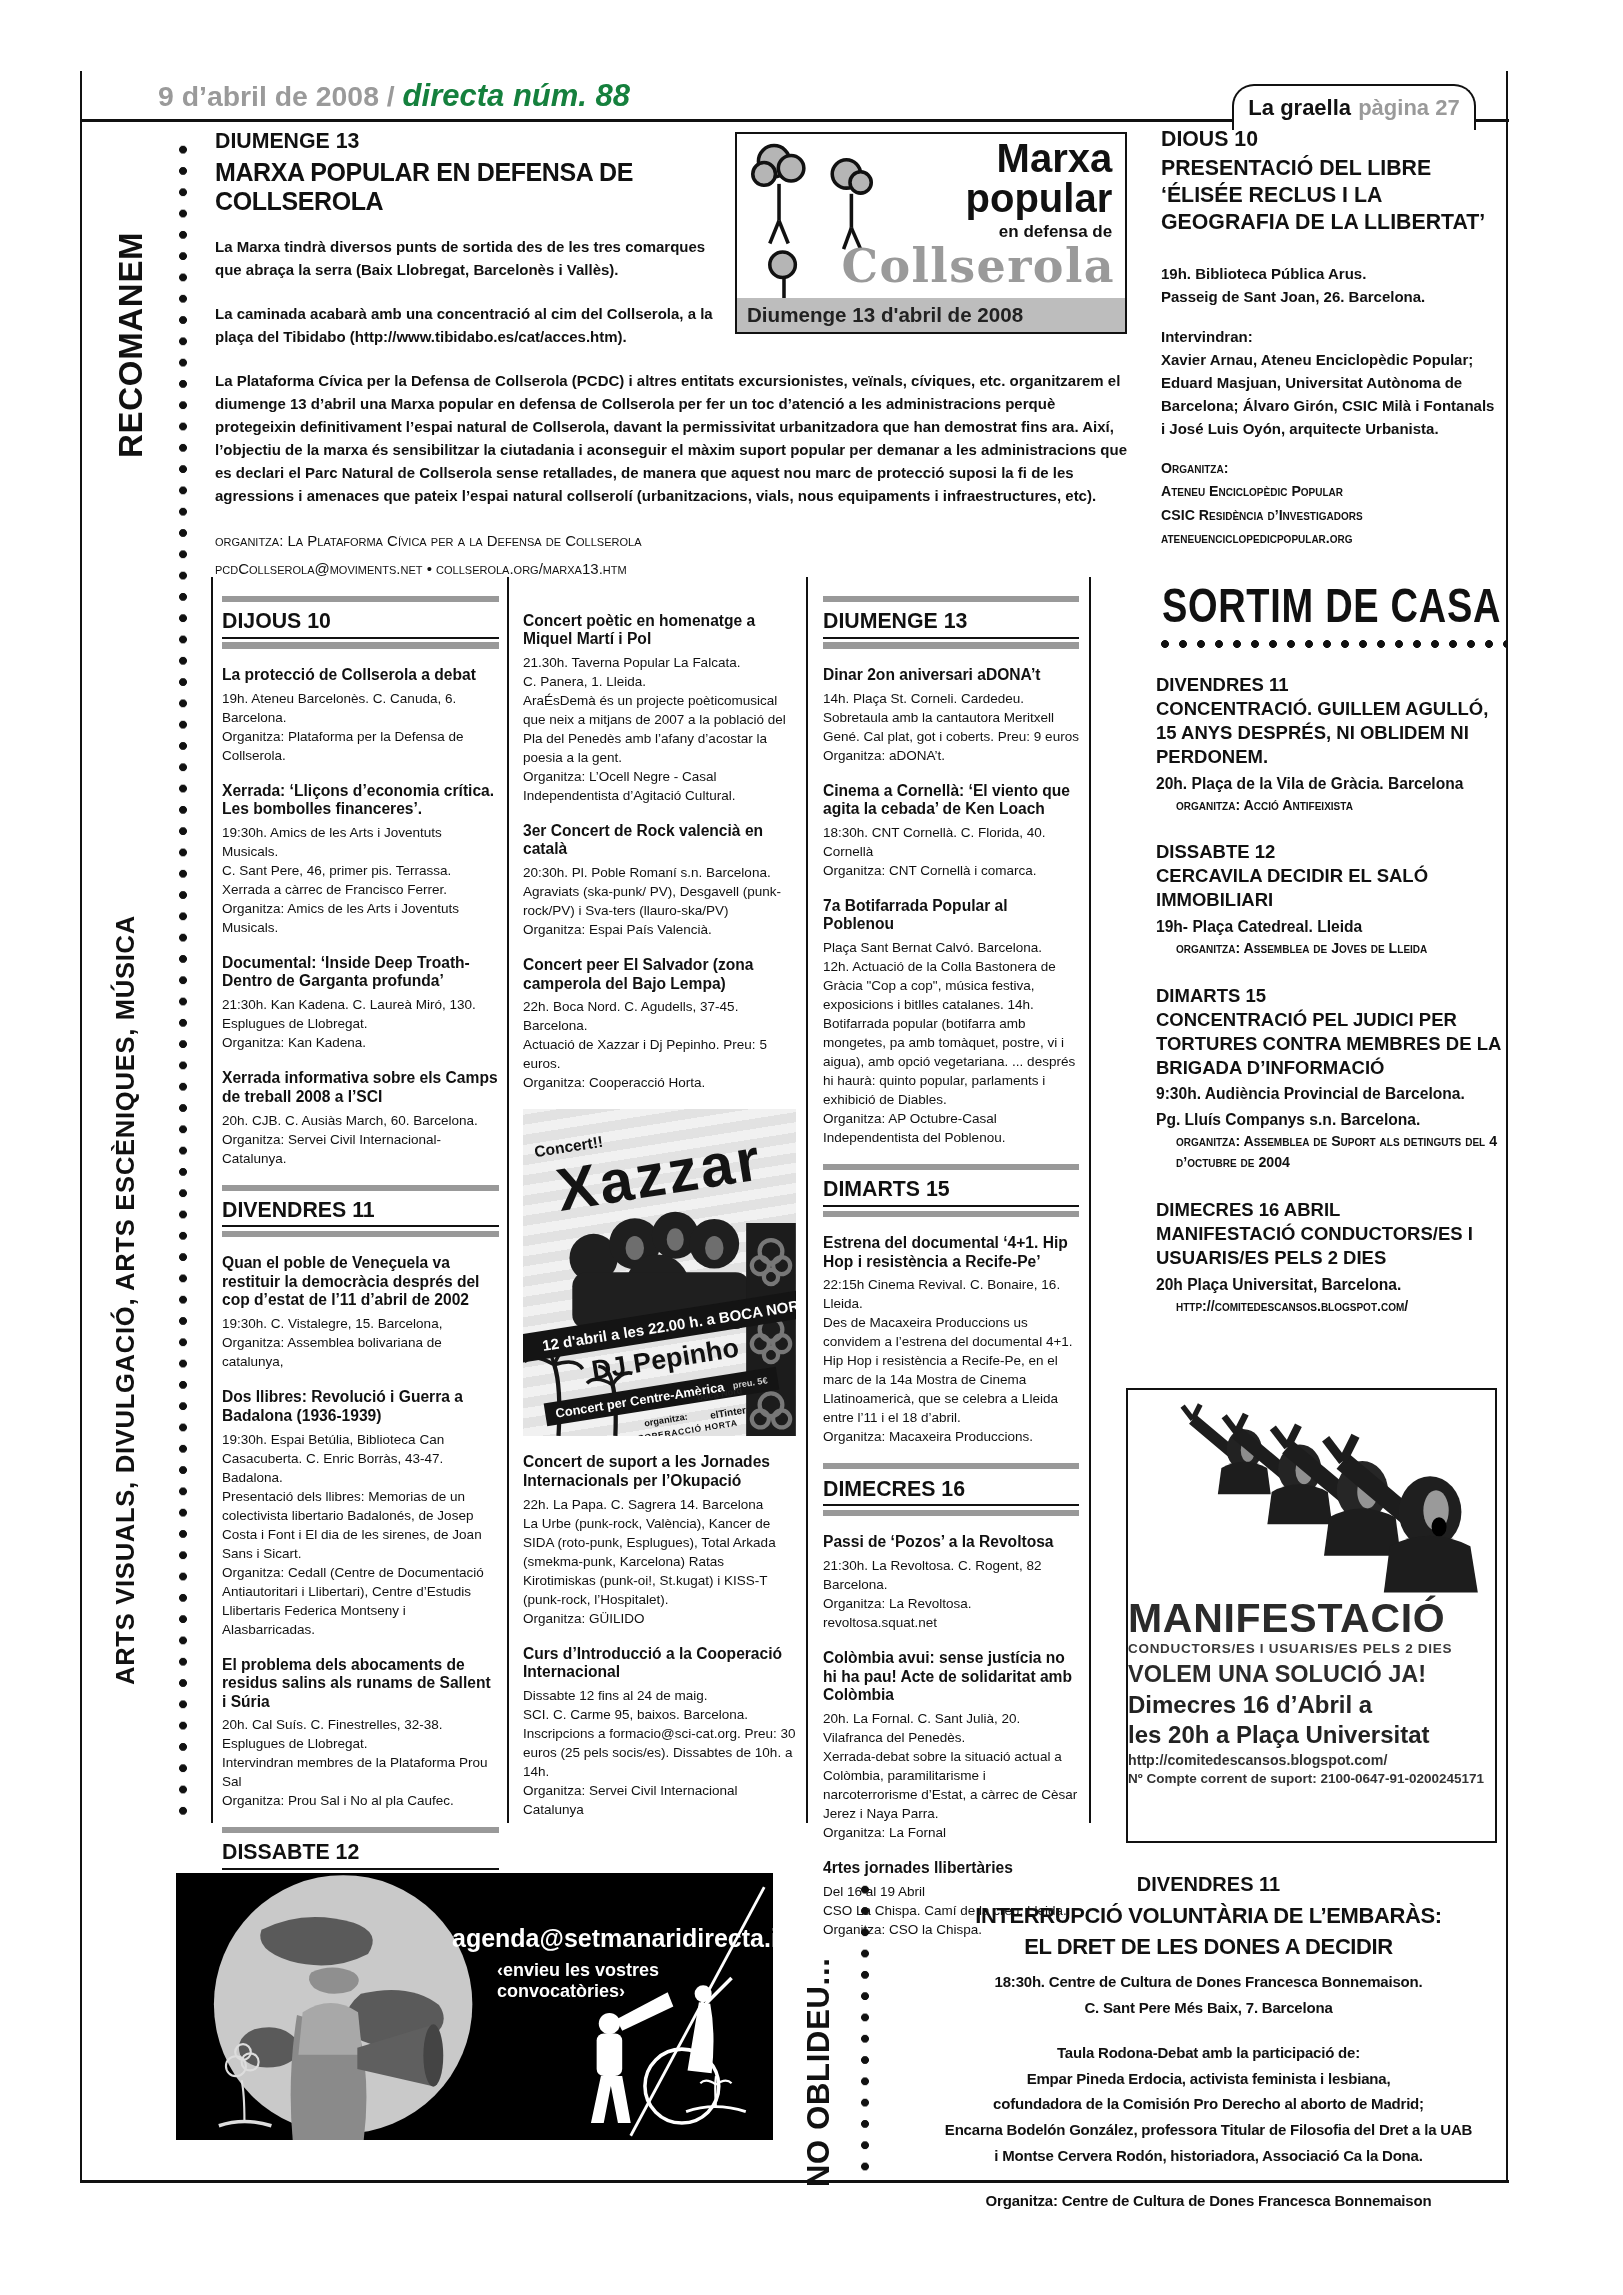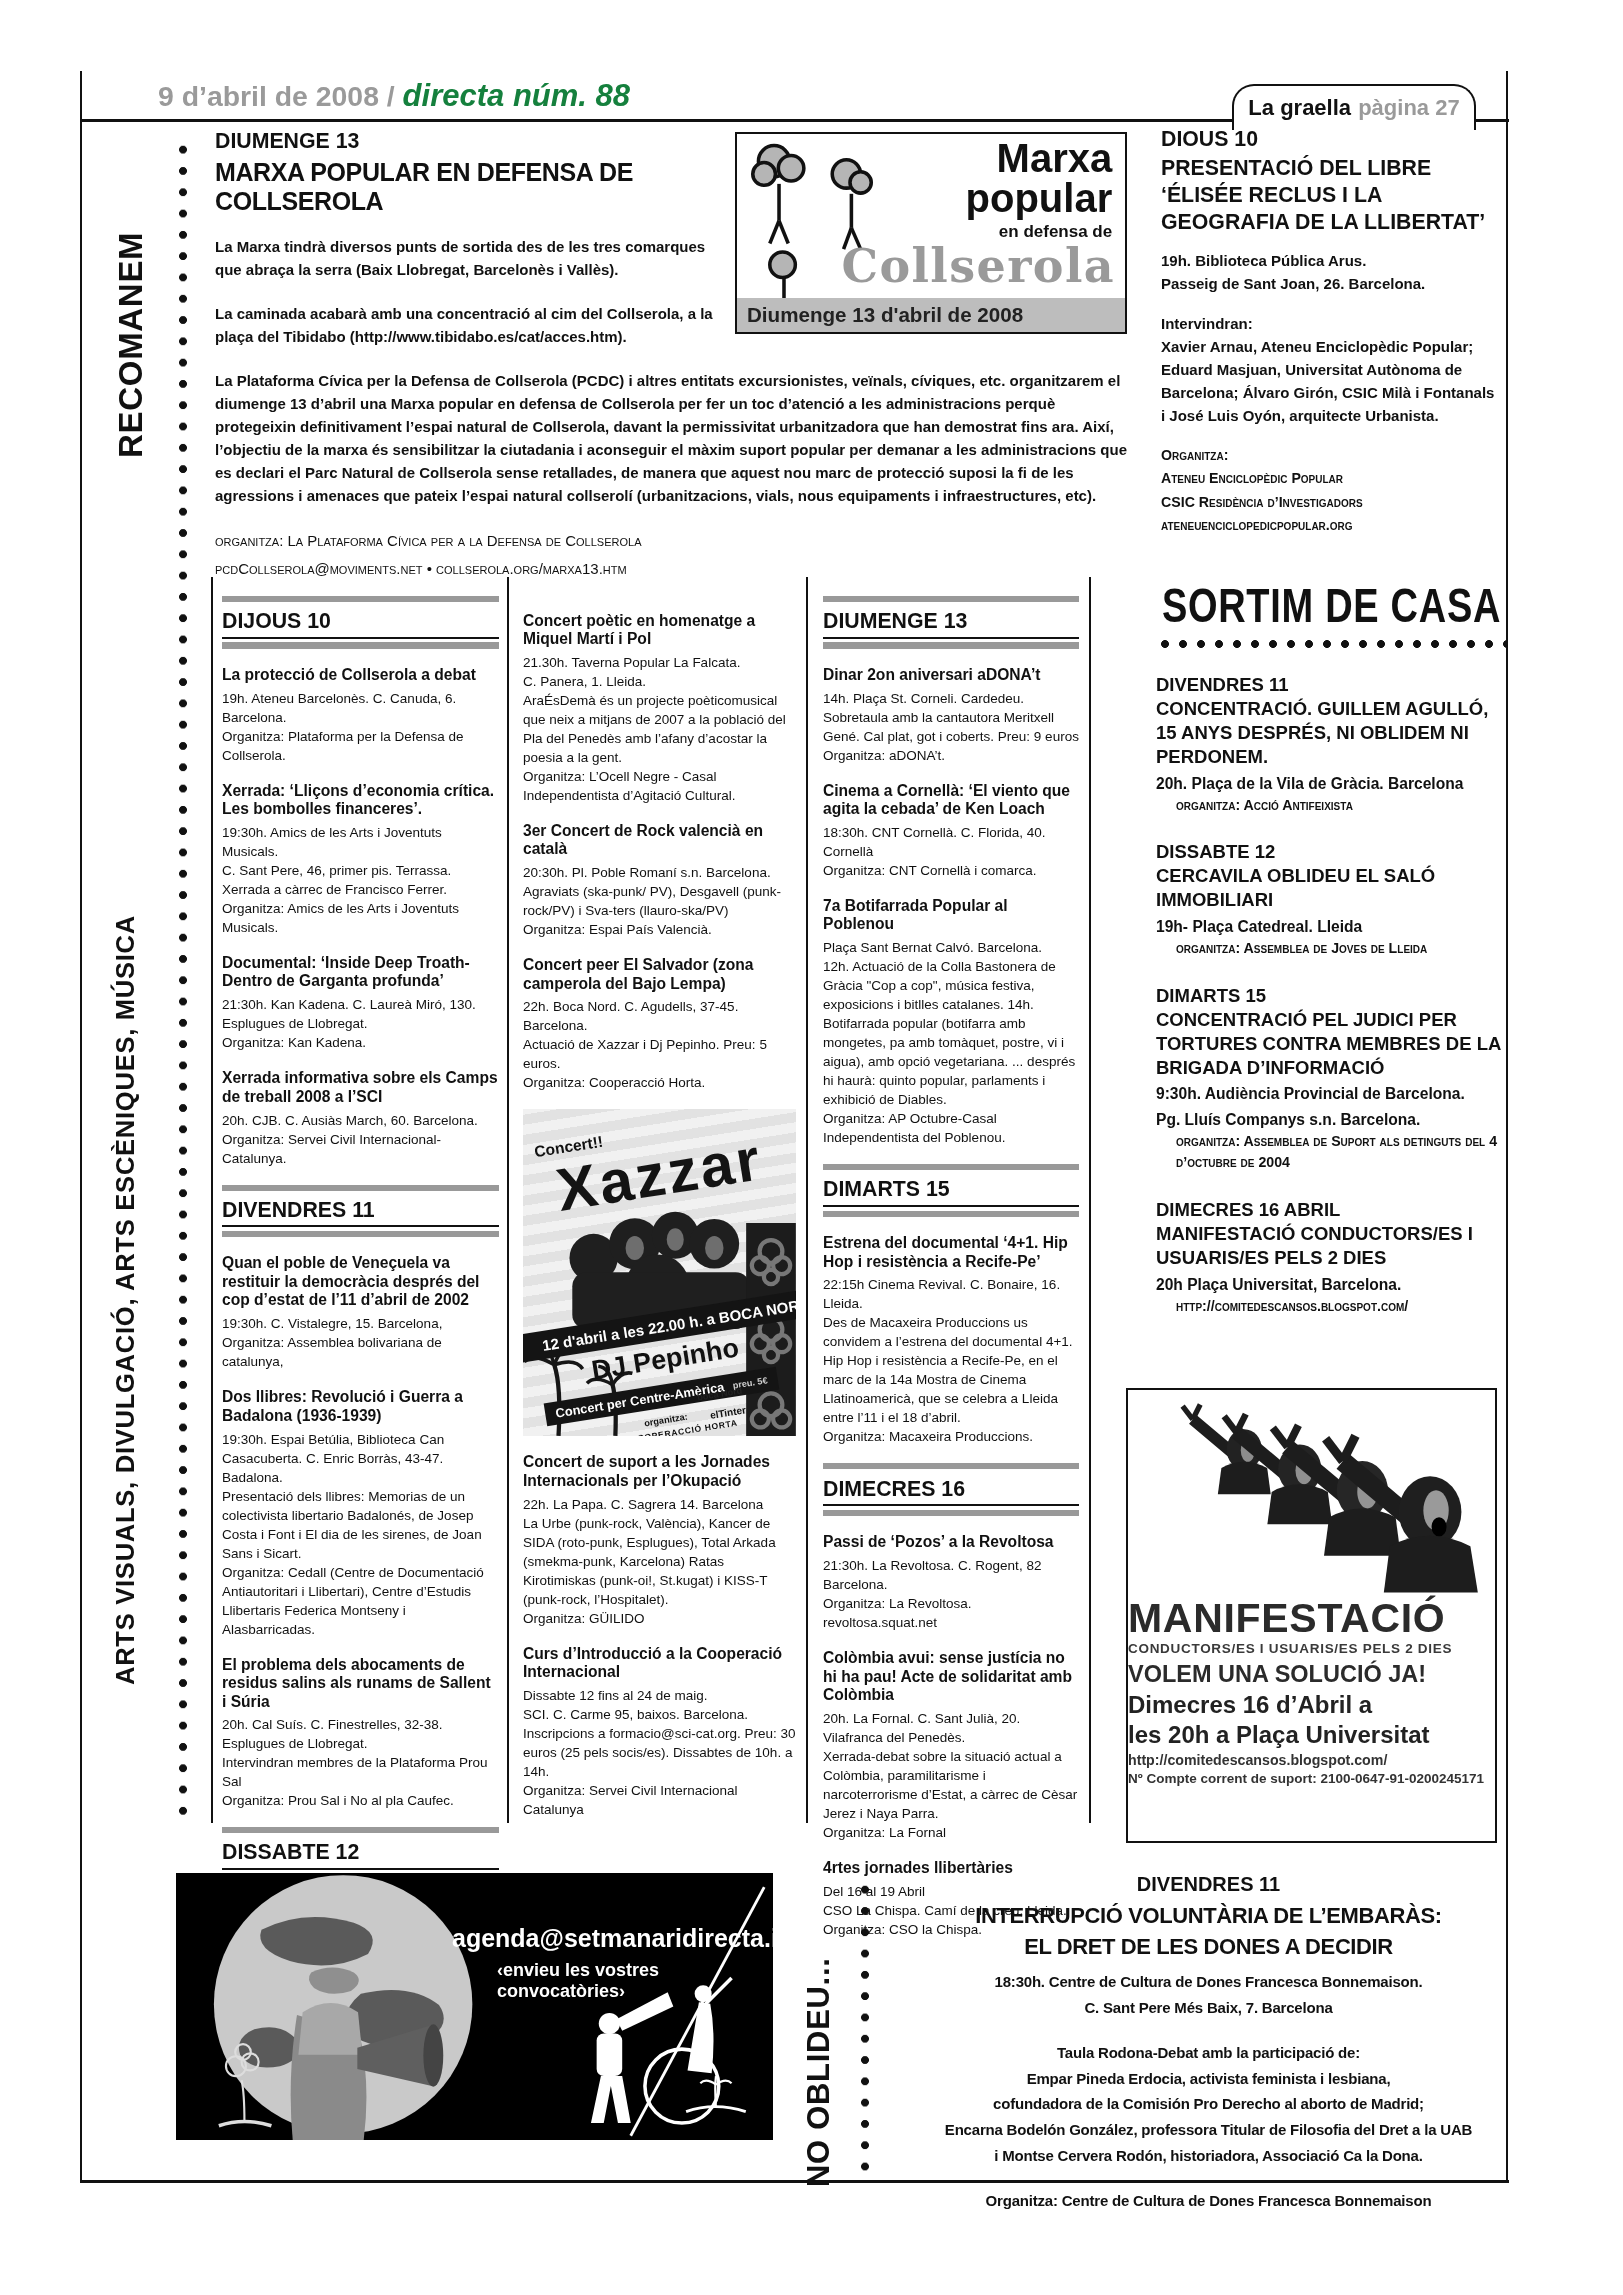--- a/index.html
+++ b/index.html
@@ -40,21 +40,21 @@
   #cposter .t1{position:absolute;right:12.8px;top:4.3px;font-size:40px;font-weight:800;line-height:40px;}
   #cposter .t2{position:absolute;right:12.8px;top:44px;font-size:40px;font-weight:800;line-height:40px;}
   #cposter .sub{position:absolute;right:12.8px;top:88px;font-size:17px;font-weight:700;}
   #cposter .t3{position:absolute;right:10px;top:105px;font-size:46px;font-weight:700;color:#9a9a9a;
                font-family:"DejaVu Serif","Liberation Serif",serif;letter-spacing:1.4px;}
   #cposter .datebar{position:absolute;left:0;right:0;bottom:0;height:34px;background:#bdbdbd;
                color:#222;font-size:20.6px;font-weight:800;display:flex;align-items:center;padding-left:10px;}
   
   #righttop{position:absolute;left:1161px;top:127px;width:346px;}
   #righttop .day{font-size:21.3px;font-weight:800;margin-bottom:2.8px;}
-  #righttop .title{font-size:21.3px;font-weight:800;line-height:27px;margin-bottom:13px;}
+  #righttop .title{font-size:21.3px;font-weight:800;line-height:27px;margin-bottom:26px;}
   #righttop .bl{font-size:15px;font-weight:700;line-height:23px;}
   #righttop .gap{height:17px;}
   #righttop .sc{font-variant:small-caps;font-size:14.2px;font-weight:700;line-height:23.5px;}
   
   #sortim{position:absolute;left:1156px;top:585px;width:351px;}
   #sortim .heading{font-size:38px;font-weight:900;letter-spacing:0.7px;text-align:center;
                    transform:scale(1,1.25);transform-origin:center;}
   #sortim .dots{margin:11.4px 0 24px 0;}
   .s-entry{margin-bottom:24px;}
   .s-day{font-size:18.5px;font-weight:800;line-height:24px;}
@@ -192,21 +192,21 @@
     <div class="dots dotrow"></div>
     <div>
         <div class="s-entry">
           <div class="s-day">DIVENDRES 11</div>
           <div class="s-title">CONCENTRACIÓ. GUILLEM AGULLÓ, 15 ANYS DESPRÉS, NI OBLIDEM NI PERDONEM.</div>
           <div class="s-loc">20h. Plaça de la Vila de Gràcia. Barcelona</div>
           <div class="s-org">organitza: Acció Antifeixista</div>
         </div>
         <div class="s-entry">
           <div class="s-day">DISSABTE 12</div>
-          <div class="s-title">CERCAVILA OBLIDEU EL SALÓ IMMOBILIARI</div>
+          <div class="s-title">CERCAVILA DECIDIR EL SALÓ IMMOBILIARI</div>
           <div class="s-loc">19h- Plaça Catedreal. Lleida</div>
           <div class="s-org">organitza: Assemblea de Joves de Lleida</div>
         </div>
         <div class="s-entry">
           <div class="s-day">DIMARTS 15</div>
           <div class="s-title">CONCENTRACIÓ PEL JUDICI PER TORTURES CONTRA MEMBRES DE LA BRIGADA D’INFORMACIÓ</div>
           <div class="s-loc">9:30h. Audiència Provincial de Barcelona.</div>
           <div class="s-loc">Pg. Lluís Companys s.n. Barcelona.</div>
           <div class="s-org">organitza: Assemblea de Suport als detinguts del 4 d’octubre de 2004</div>
         </div>

